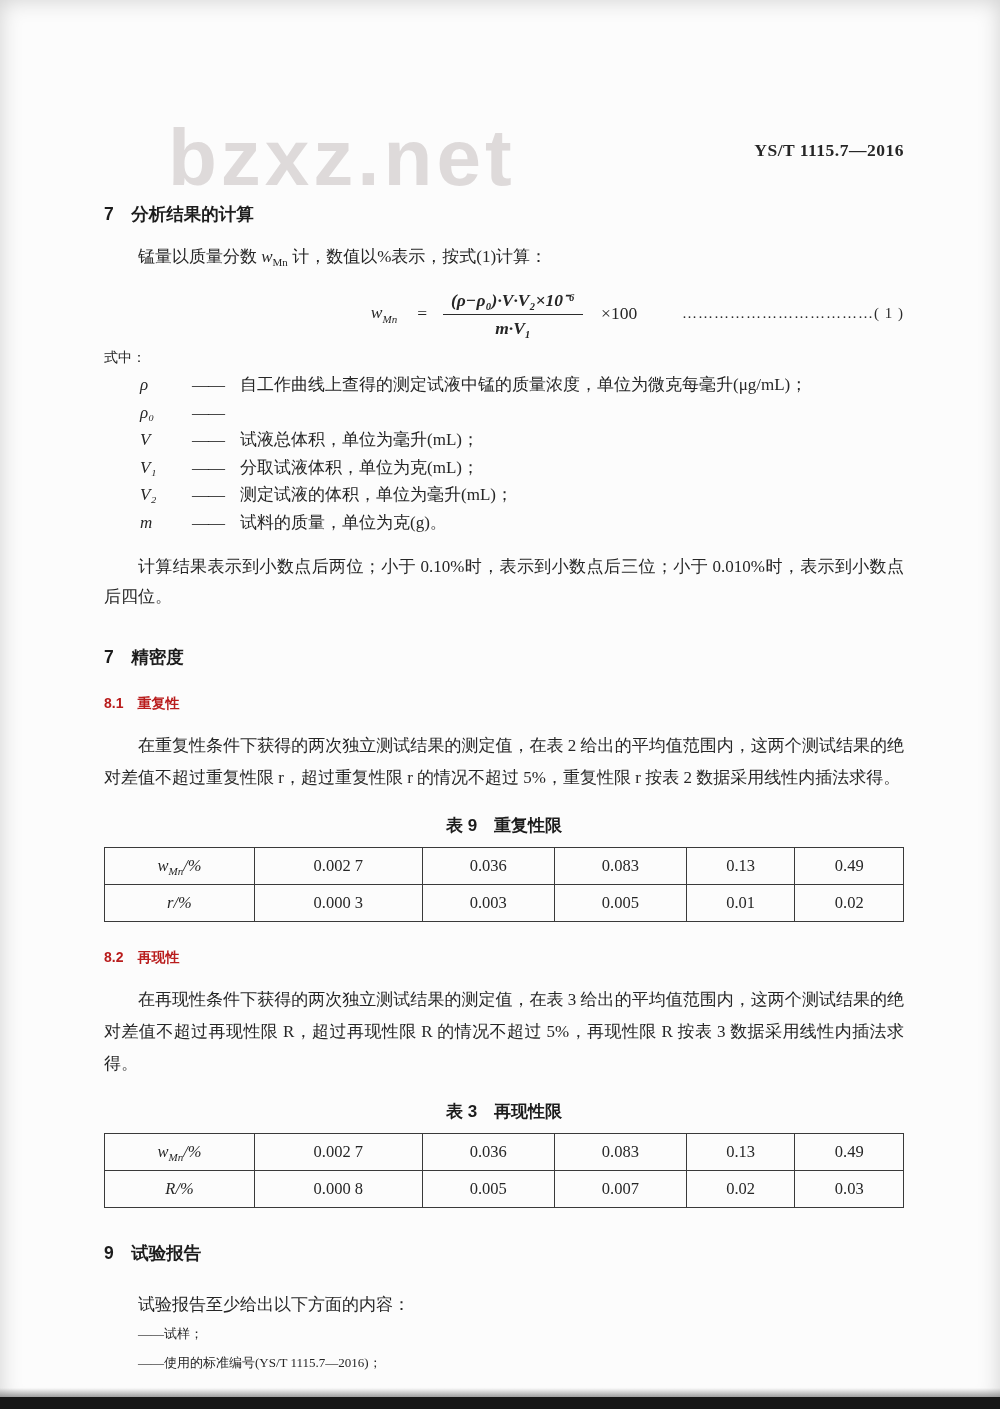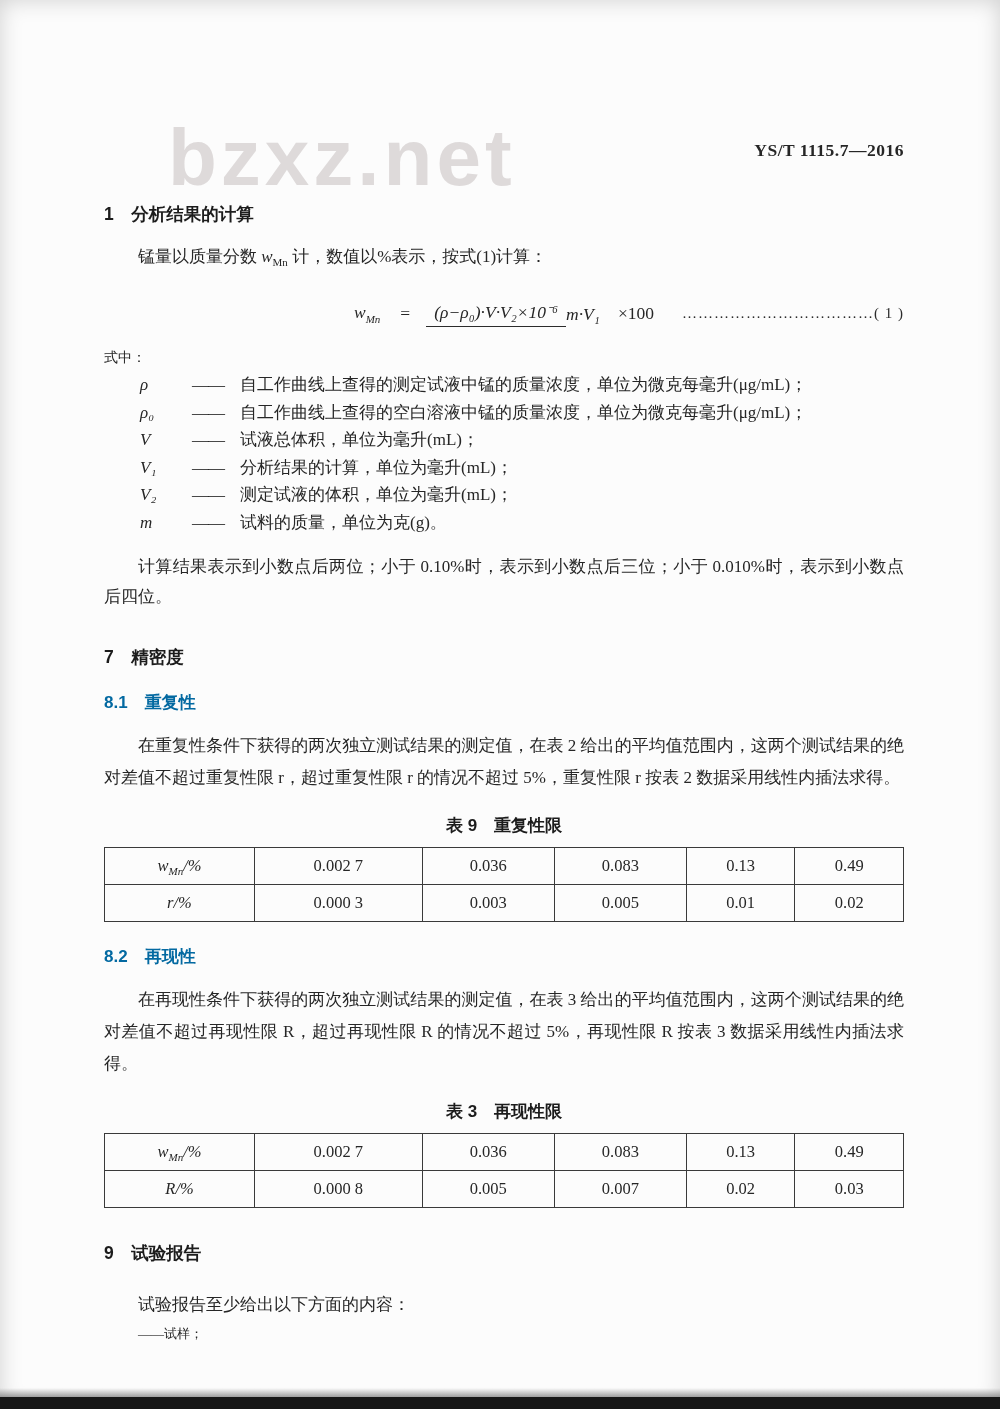--- a/index.html
+++ b/index.html
@@ -43,22 +43,22 @@
     font-family: "Liberation Sans", sans-serif;
     font-weight: 700;
     font-size: 17.5px;
     color: #1c1c1c;
     line-height: 22px;
   }
   .sub-heading {
     margin-top: 24px;
     font-family: "Liberation Sans", sans-serif;
     font-weight: 700;
-    font-size: 17px;
-    color: #0369a1;
+    font-size: 14px;
+    color: #b91c1c;
     line-height: 22px;
   }
 
   .para {
     margin: 16px 0 0 0;
     font-size: 17px;
     line-height: 32px;
     text-align: justify;
   }
   .para.indent { text-indent: 2em; }
@@ -68,21 +68,21 @@
   
   .formula-line { position: relative; margin-top: 6px; height: 58px; }
   .f-group {
     position: absolute; left: 0; right: 0; top: 0; bottom: 0;
     display: flex; align-items: center; justify-content: center;
     font-size: 17.5px;
     gap: 12px;
   }
   .f-lhs { font-style: italic; margin-right: 4px; }
   .f-eq { font-style: normal; padding: 0 4px; }
-  .frac { display: inline-flex; flex-direction: row; align-items: center; font-style: italic; }
+  .frac { display: inline-flex; flex-direction: column; align-items: center; font-style: italic; font-weight: bold; }
   .frac .num { padding: 0 8px 3px 8px; border-bottom: 1.5px solid #2b2b2b; }
   .frac .den { padding-top: 3px; }
   .f-mult { font-style: normal; margin-left: 6px; }
   .eq-tail {
     position: absolute; right: 0; top: 50%; transform: translateY(-50%);
     font-size: 15px; letter-spacing: 1px; color: #2b2b2b; white-space: nowrap;
   }
 
   .where-label { margin-top: 2px; font-size: 14px; line-height: 27px; }
 
@@ -130,21 +130,21 @@
 <div class="page">
 
   <div class="watermark">bzxz.net</div>
 
   <div class="content">
 
     <div class="header-row">
       <span>YS/T 1115.7—2016</span>
     </div>
 
-    <div class="sec-heading">1　分析结果的计算</div>
+    <div class="sec-heading">7　分析结果的计算</div>
 
     <p class="para indent"><span>锰量以质量分数 </span><span class="var">w</span><sub>Mn</sub><span> 计，数值以%表示，按式(1)计算：</span></p>
 
     <div class="formula-line">
       <div class="f-group">
         <span class="f-lhs"><span>w</span><sub>Mn</sub></span>
         <span class="f-eq">=</span>
         <span class="frac">
           <span class="num">(ρ−ρ₀)·V·V₂×10⁻⁶</span>
           <span class="den">m·V₁</span>
@@ -158,31 +158,30 @@
 
     <div class="def-list">
       <div class="def-item">
         <span class="def-symbol">ρ</span>
         <span class="def-dash">——</span>
         <span class="def-desc">自工作曲线上查得的测定试液中锰的质量浓度，单位为微克每毫升(μg/mL)；</span>
       </div>
       <div class="def-item">
         <span class="def-symbol">ρ₀</span>
         <span class="def-dash">——</span>
-        <span class="def-desc">自工作曲线上查得的空白溶液中锰的质量浓度，单位为微克每毫升(μg/mL)；</span>
       </div>
       <div class="def-item">
         <span class="def-symbol">V</span>
         <span class="def-dash">——</span>
         <span class="def-desc">试液总体积，单位为毫升(mL)；</span>
       </div>
       <div class="def-item">
         <span class="def-symbol">V₁</span>
         <span class="def-dash">——</span>
-        <span class="def-desc">分析结果的计算，单位为毫升(mL)；</span>
+        <span class="def-desc">分取试液体积，单位为克(mL)；</span>
       </div>
       <div class="def-item">
         <span class="def-symbol">V₂</span>
         <span class="def-dash">——</span>
         <span class="def-desc">测定试液的体积，单位为毫升(mL)；</span>
       </div>
       <div class="def-item">
         <span class="def-symbol">m</span>
         <span class="def-dash">——</span>
         <span class="def-desc">试料的质量，单位为克(g)。</span>
@@ -240,19 +239,20 @@
           <td>0.02</td>
           <td>0.03</td>
         </tr>
       </tbody>
     </table>
 
     <div class="sec-heading" style="margin-top:34px;">9　试验报告</div>
     <p class="para indent" style="margin-top:26px; line-height:29px;">试验报告至少给出以下方面的内容：</p>
     <div class="report-items">
       <div class="report-item">——试样；</div>
+      <div class="report-item">——使用的标准编号(YS/T 1115.7—2016)；</div>
     </div>
 
   </div>
 
   <div class="bottom-fade"></div>
   <div class="bottom-bar"></div>
 </div>
 
 </body></html>

